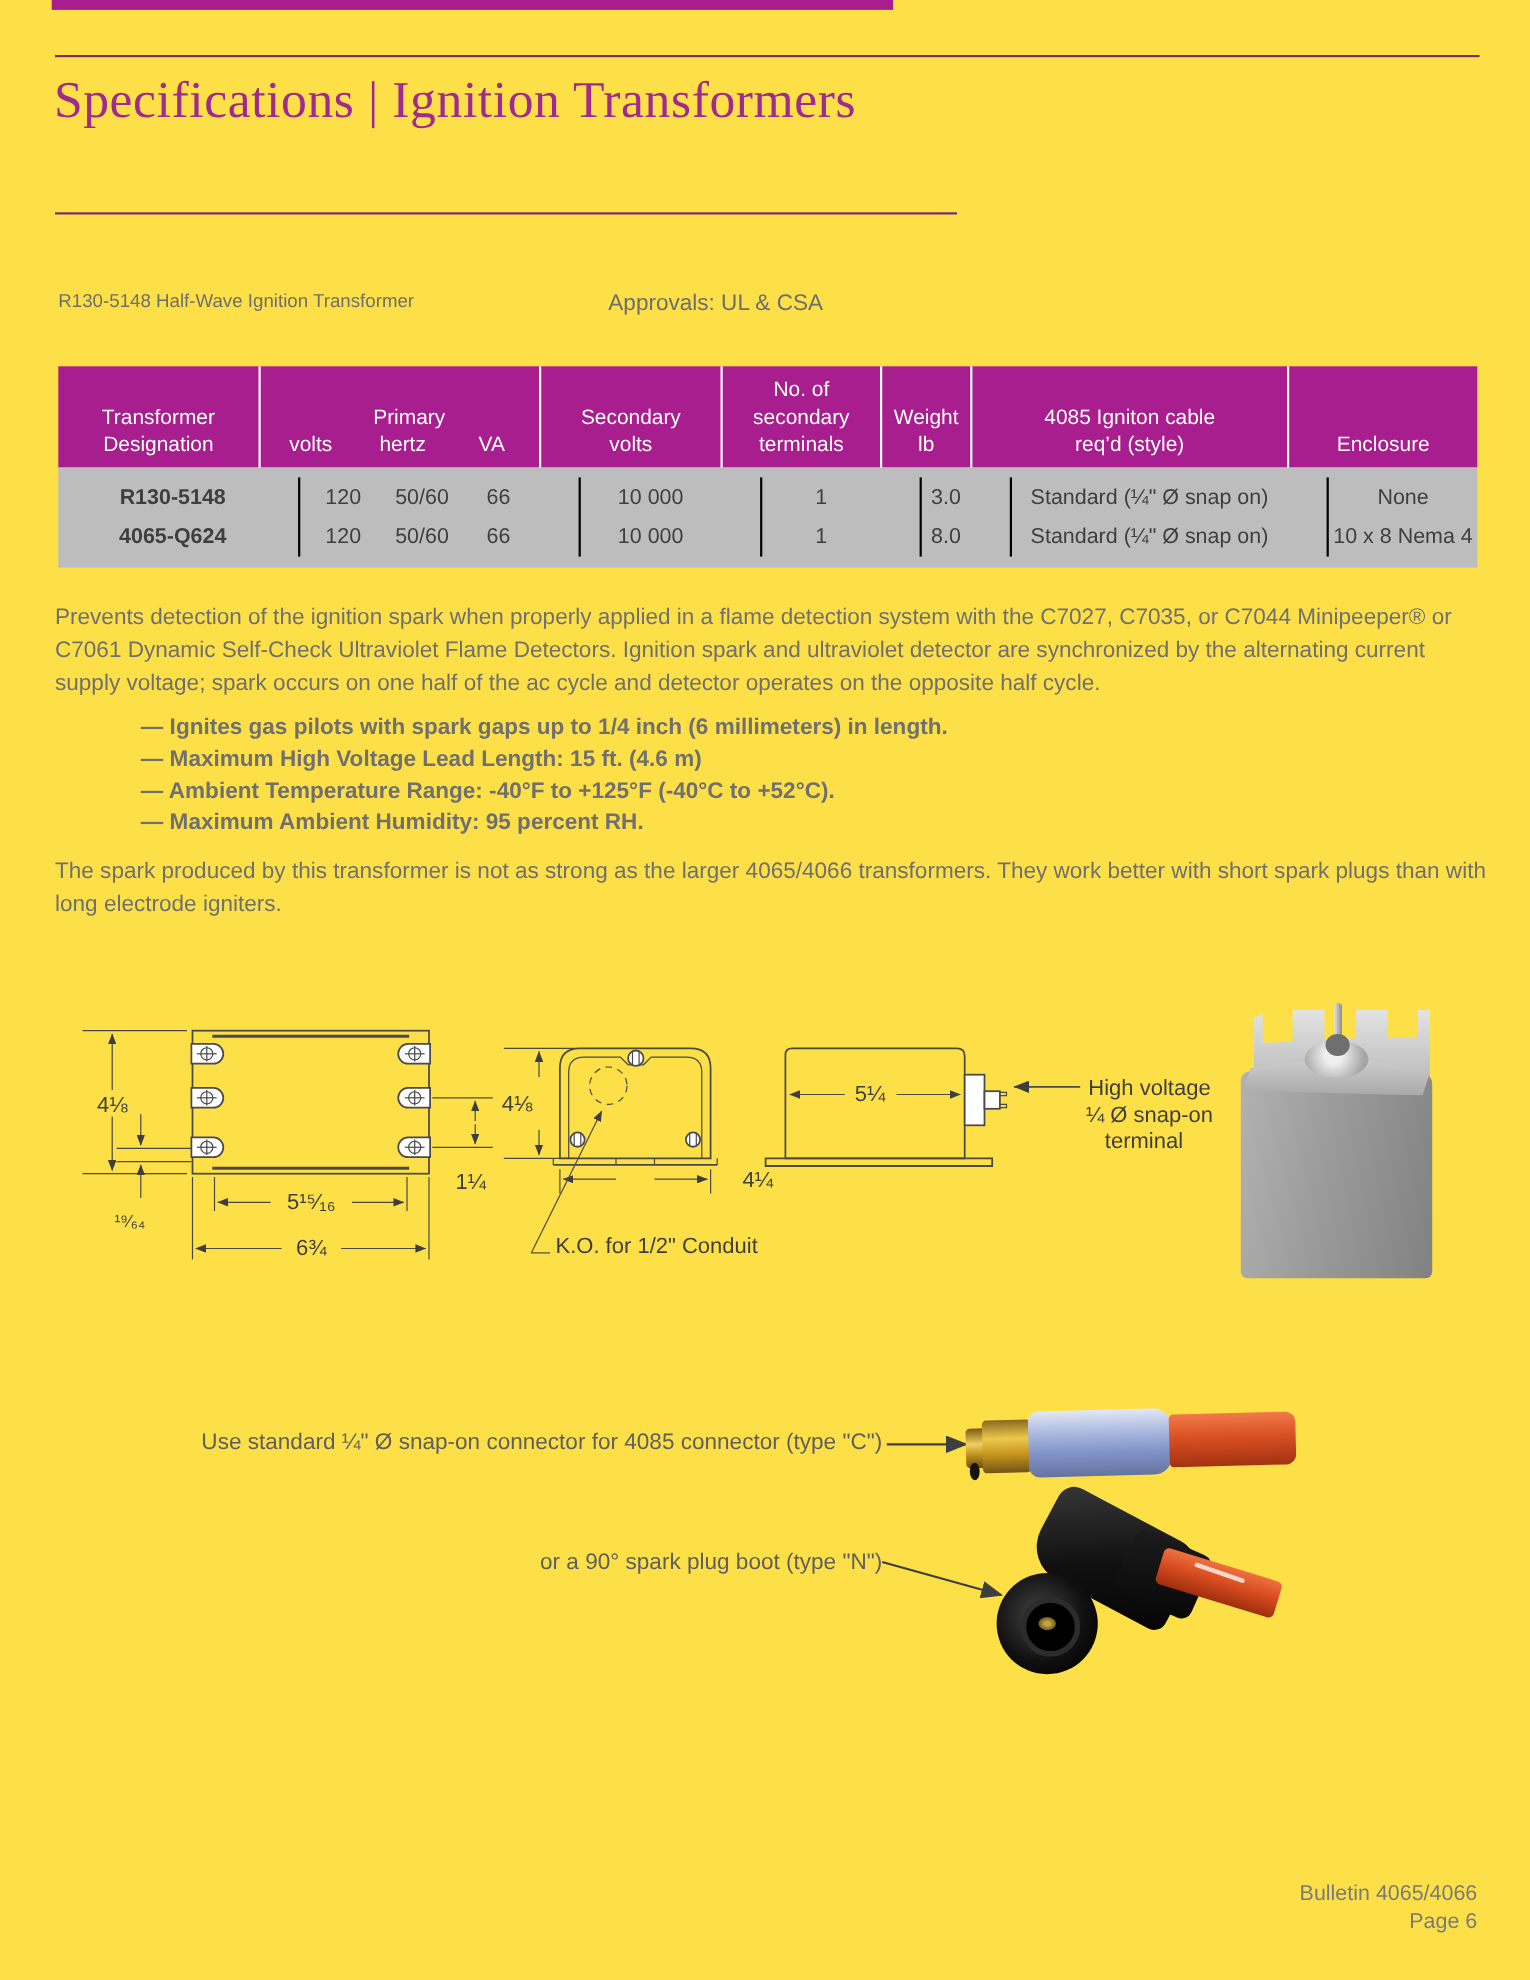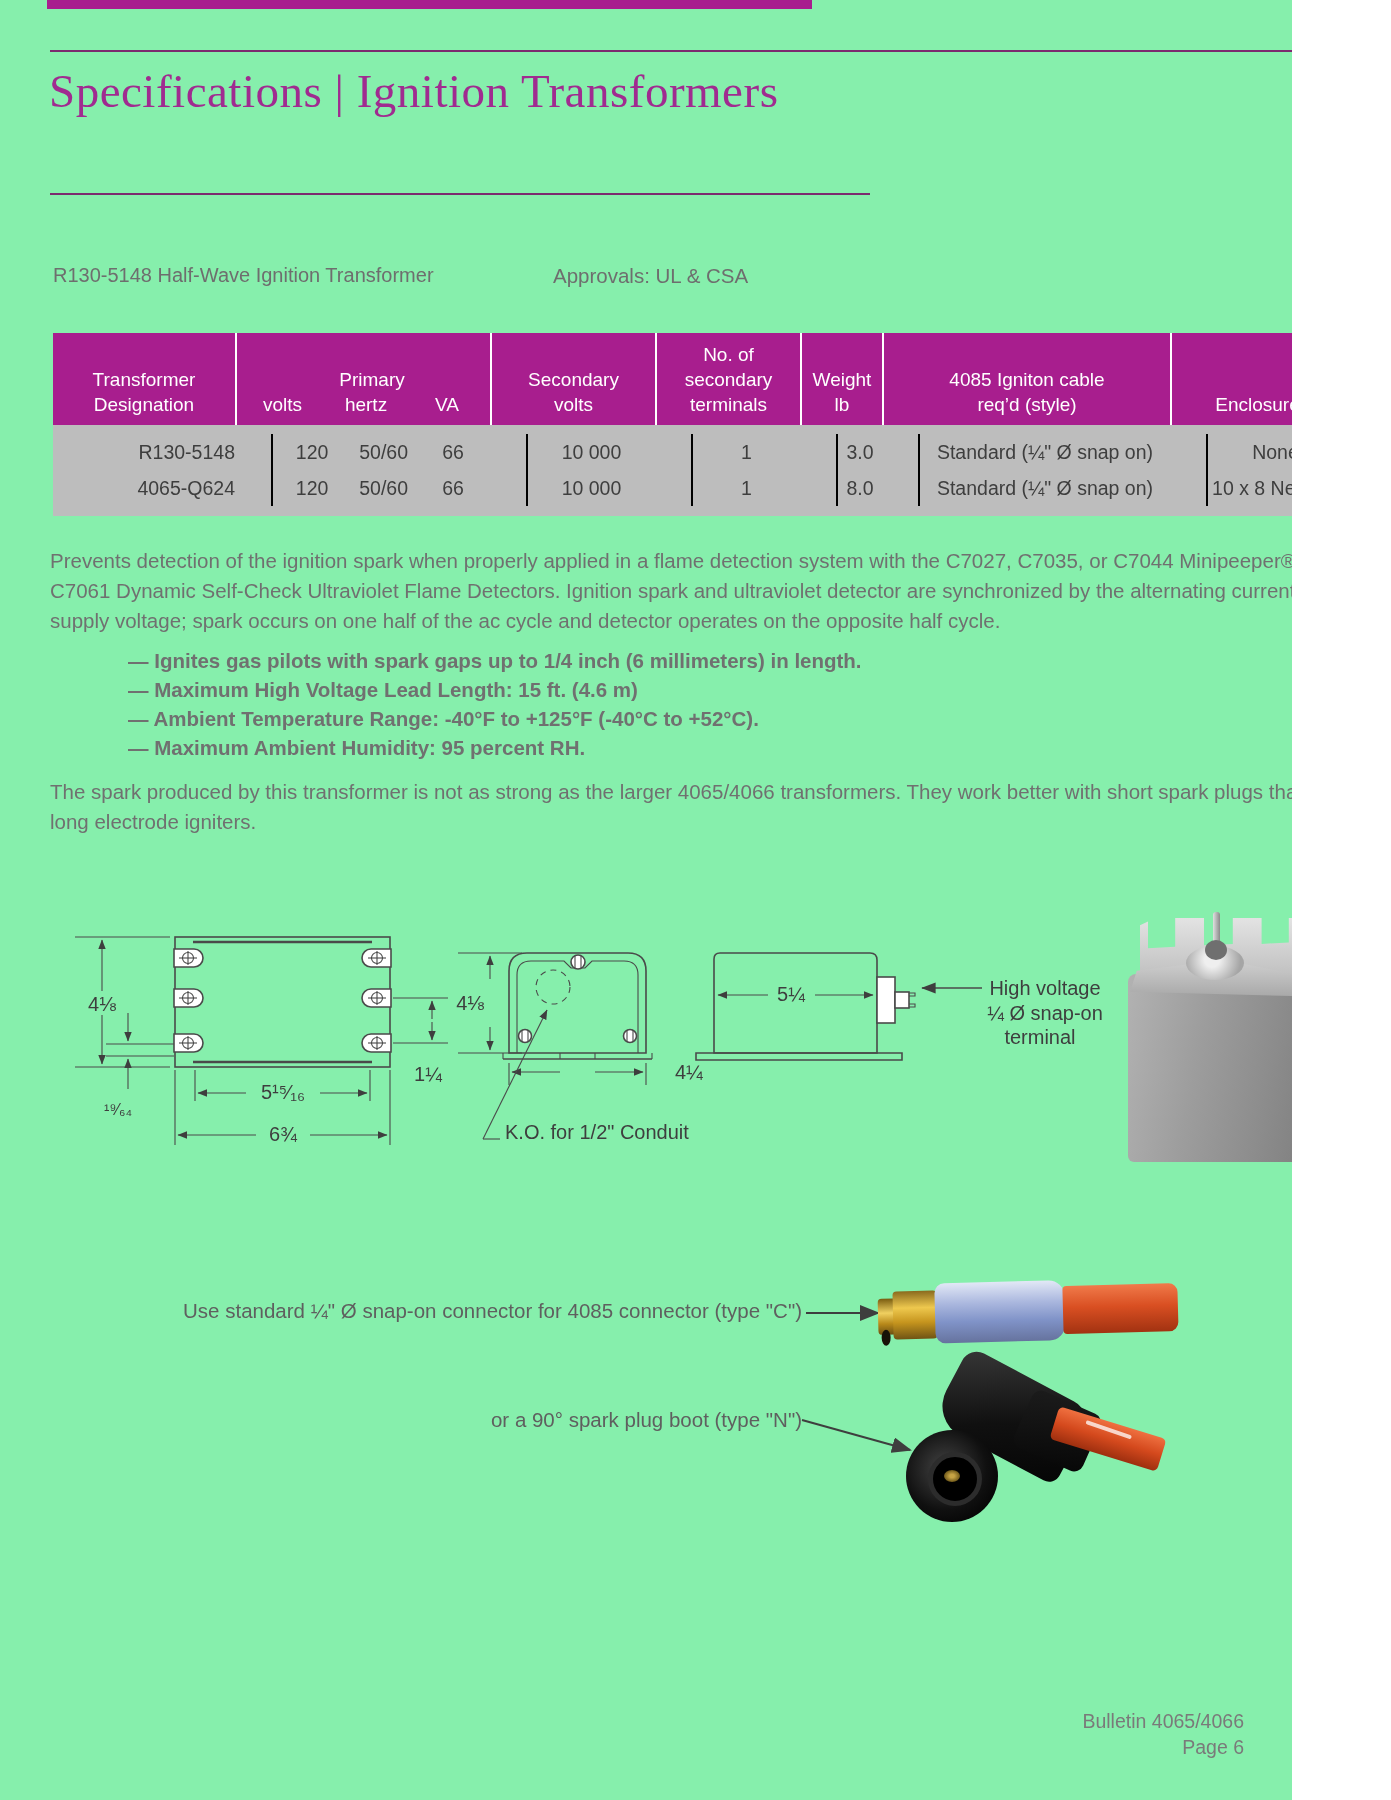--- a/index.html
+++ b/index.html
@@ -1,39 +1,39 @@
 <!DOCTYPE html>
 <html><head>
 <meta charset="utf-8">
 <style>
   html,body{margin:0;padding:0;background:#ffffff;}
-  #page{position:relative;width:1292px;height:1800px;background:#86efac;overflow:hidden;
+  #page{position:relative;width:1391px;height:1800px;background:#fde047;overflow:hidden;
         font-family:"Liberation Sans",sans-serif;color:#6e6e6e;}
   .abs{position:absolute;}
 
   #top-bar{left:47px;top:0;width:765px;height:9px;background:#a81e8e;}
   #rule-top{left:50px;top:50px;width:1295px;height:2px;background:#7c2a6f;}
   #page-title{left:49px;top:64px;font-family:"Liberation Serif",serif;font-weight:400;
               font-size:47px;letter-spacing:0.5px;color:#a02b90;}
   #rule-mid{left:50px;top:193px;width:820px;height:2px;background:#7c2a6f;}
-  #subtitle-left{left:53px;top:264px;font-size:20px;color:#6e6e6e;}
+  #subtitle-left{left:53px;top:264px;font-size:17px;color:#6e6e6e;}
   #subtitle-right{left:553px;top:264px;font-size:20.5px;color:#6e6e6e;}
 
   
   #spec-table{left:53px;top:333px;width:1290px;}
   .thead{display:grid;grid-template-columns:182px 255px 165px 145px 82px 288px 173px;
          background:#a81e8e;color:#fff;height:92px;font-size:19px;}
   .th{display:flex;flex-direction:column;justify-content:flex-end;align-items:center;
       padding-bottom:8px;line-height:25px;}
   .thead > .th + .th{border-left:2px solid #fff;}
   .tbody{display:grid;grid-template-columns:182px 255px 165px 145px 82px 288px 173px;
          background:#bdbdbd;color:#3e3e3e;font-size:19.5px;padding:9px 0 10px 0;}
   .tbody > .td + .td{border-left:2px solid #000000;margin-left:36px;}
   .td > div{line-height:36px;}
-  .td.c1 > div{padding-left:26px;text-align:right;}
+  .td.c1 > div{padding-left:26px;text-align:center;font-weight:bold;}
   .td.center > div{text-align:center;}
   .subrow{display:grid;grid-template-columns:36% 30% 34%;width:100%;text-align:center;}
   .th .plabel{width:100%;text-align:center;margin-left:17px;}
 
   
   #para1{left:50px;top:546px;width:1302px;font-size:20.5px;line-height:30px;color:#707070;}
   #bullets{left:128px;top:646px;font-size:20.5px;line-height:29px;color:#707070;font-weight:bold;}
   #para2{left:50px;top:777px;width:1302px;font-size:20.5px;line-height:30px;color:#707070;}
 
   

